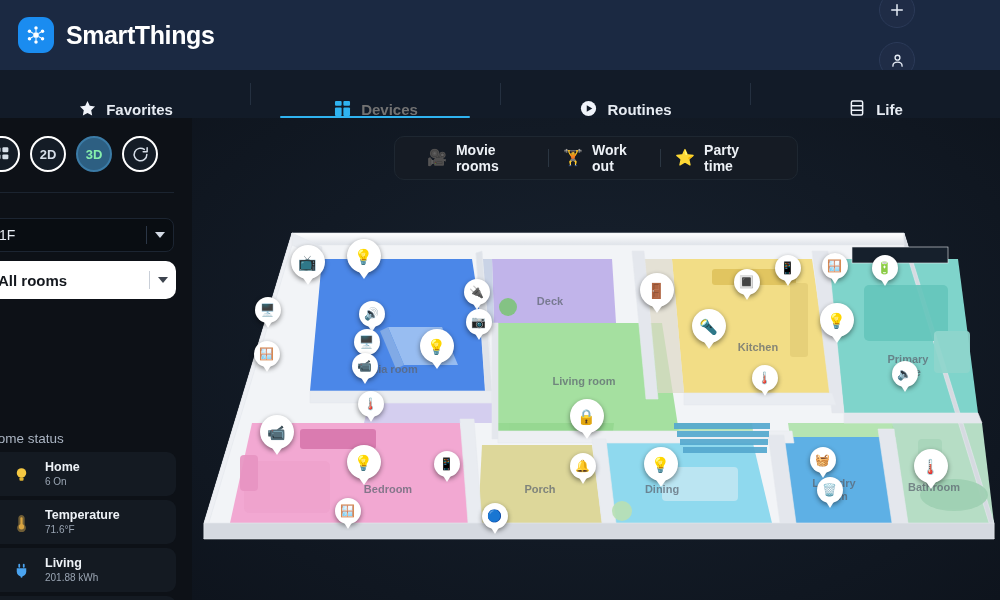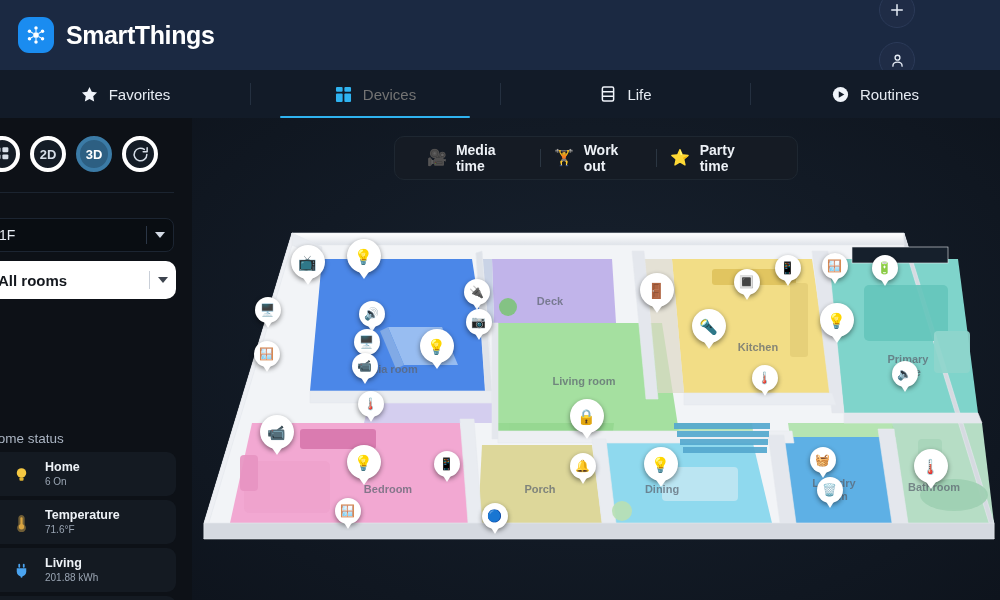--- a/index.html
+++ b/index.html
@@ -42,22 +42,22 @@
     background:#1f2c46; border:1px solid #2b3a58;
     display:flex;align-items:center;justify-content:center;
   }
 
   
   .tabs {
     position:absolute; top:70px; left:0; width:1000px; height:48px;
     background:#121b28; display:flex;
   }
   .tab {
-    flex:1; display:flex; align-items:center; justify-content:center; gap:9px;
-    position:relative; color:#e6ebf2; font-size:15px; font-weight:400;
+    flex:1; display:flex; align-items:flex-end; justify-content:center; gap:9px;
+    position:relative; color:#e6ebf2; font-size:15px; font-weight:700;
   }
   .tab + .tab::before{
     content:""; position:absolute; left:0; top:13px; width:1px; height:22px; background:#243040;
   }
   .tab.active { color:#737373; }
   .tab.active::after{
     content:""; position:absolute; bottom:0; left:12%; width:76%; height:2.5px;
     background:#2fb3f0; border-radius:2px;
   }
   .tab-ico { display:flex; align-items:center; justify-content:center; width:20px; height:20px;}
@@ -66,25 +66,25 @@
   .sidebar {
     position:absolute; top:118px; left:0; width:192px; height:482px;
     background:#0d1117; overflow:hidden;
   }
   .view-row {
     position:absolute; top:18px; left:-16px;
     display:flex; gap:10px; align-items:center;
   }
   .view-btn {
     width:36px;height:36px;border-radius:50%;
-    background:#141c26; border:4px solid #ffffff;
+    background:#141c26; border:2px solid #ffffff;
     display:flex;align-items:center;justify-content:center;
     color:#d6dee8; font-size:13px; font-weight:700;
   }
-  .view-btn.active { background:#2d5f82; border-color:#3b7ba6; color:#ffffff; }
+  .view-btn.active { background:#2d5f82; border-color:#3b7ba6; color:#86efac; }
   .side-div { position:absolute; top:74px; left:-16px; width:190px; height:1px; background:#1b2430;}
 
   .sel {
     position:absolute; left:-16px; height:34px; border-radius:8px;
     display:flex; align-items:center; justify-content:space-between;
     padding:0 8px 0 14px;
   }
   .sel-floor { top:100px; width:190px; background:#090d12; border:1px solid #1c2532;}
   .sel-floor .sel-txt { color:#e6ebf2; font-size:14px; font-weight:400;}
   .sel-rooms { top:143px; width:192px; background:#ffffff; height:38px; border-radius:10px;}
@@ -230,37 +230,37 @@
           <rect x="13.1" y="2.5" width="8.4" height="6" rx="1.3"></rect>
           <rect x="2.5" y="10.6" width="8.4" height="10.9" rx="1.3"></rect>
           <rect x="13.1" y="10.6" width="8.4" height="10.9" rx="1.3"></rect>
         </svg>
       </span>
       <span>Devices</span>
     </div>
 
     <div class="tab">
       <span class="tab-ico">
+        <svg width="19" height="19" viewBox="0 0 24 24">
+          <circle cx="12" cy="12" r="9.6" fill="#f0f4fa"></circle>
+          <path d="M9.8 7.8l7 4.2-7 4.2z" fill="#121b28"></path>
+        </svg>
+      </span>
+      <span>Routines</span>
+    </div>
+
+    <div class="tab">
+      <span class="tab-ico">
         <svg width="18" height="18" viewBox="0 0 24 24" fill="none" stroke="#f0f4fa" stroke-width="2">
           <rect x="4.5" y="2.6" width="15" height="18.8" rx="2"></rect>
           <line x1="4.5" y1="9" x2="19.5" y2="9"></line>
           <line x1="4.5" y1="15" x2="19.5" y2="15"></line>
         </svg>
       </span>
       <span>Life</span>
-    </div>
-
-    <div class="tab">
-      <span class="tab-ico">
-        <svg width="19" height="19" viewBox="0 0 24 24">
-          <circle cx="12" cy="12" r="9.6" fill="#f0f4fa"></circle>
-          <path d="M9.8 7.8l7 4.2-7 4.2z" fill="#121b28"></path>
-        </svg>
-      </span>
-      <span>Routines</span>
     </div>
   </div>
 
   <div class="sidebar">
 
     <div class="view-row">
       <div class="view-btn">
         <svg width="18" height="18" viewBox="0 0 24 24" fill="#d6dee8">
           <rect x="2" y="3" width="8" height="6.5" rx="1.6"></rect>
           <rect x="12.5" y="3" width="8" height="6.5" rx="1.6"></rect>
@@ -348,21 +348,21 @@
       </div>
     </div>
 
   </div>
 
   <div class="stage">
 
     <div class="scenes">
       <div class="scene">
         <span class="scene-emoji">🎥</span>
-        <span>Media time</span>
+        <span>Movie rooms</span>
       </div>
       <span class="scene-div"></span>
       <div class="scene">
         <span class="scene-emoji">🏋️</span>
         <span>Work out</span>
       </div>
       <span class="scene-div"></span>
       <div class="scene">
         <span class="scene-emoji">⭐</span>
         <span>Party time</span>

